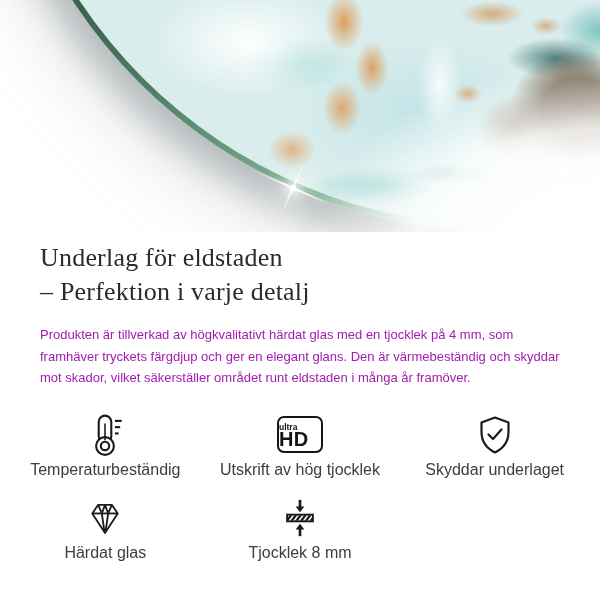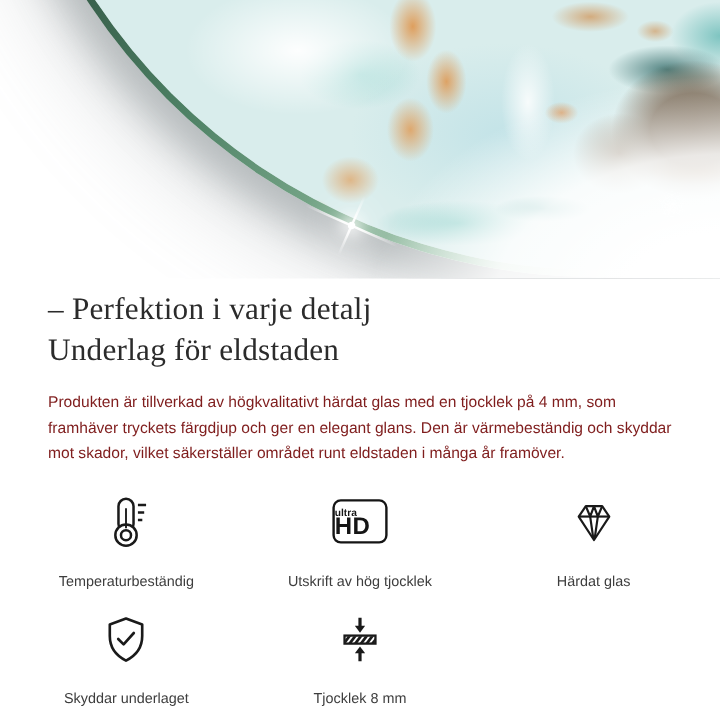--- a/index.html
+++ b/index.html
@@ -94,34 +94,34 @@
     font-weight: 400;
     font-size: 26px;
     line-height: 34px;
     letter-spacing: .2px;
     color: #2b2b2b;
   }
   .description {
     margin: 15px 0 0;
     font-size: 13px;
     line-height: 21.5px;
-    color: #7f1d1d;
+    color: #a21caf;
     max-width: 540px;
   }
 
   
   .features {
     margin: 23px -32px 0;
     display: grid;
     grid-template-columns: repeat(3, 1fr);
     row-gap: 19px;
   }
   .feature { display: flex; flex-direction: column; align-items: center; }
   .icon-box { height: 46px; display: flex; align-items: center; justify-content: center; }
-  .feature-label { margin-top: 20px; font-size: 12px; line-height: 13px; color: #3d3d3d; }
+  .feature-label { margin-top: 5px; font-size: 16px; line-height: 13px; color: #3d3d3d; }
   .feature svg { display: block; stroke: #1a1a1a; fill: none; }
 
   .uhd-badge {
     width: 46px; height: 37px;
     border: 2.5px solid #151515;
     border-radius: 7px;
     display: flex; flex-direction: column;
     justify-content: center;
     color: #151515;
   }
@@ -147,22 +147,22 @@
     </div>
     <div class="sparkle sparkle-small">
       <div class="ray-h"></div>
         <div class="ray-v"></div>
         <div class="dot"></div>
     </div>
   </div>
 
   <div class="content">
     <h1 class="page-title">
+      <div>Underlag för eldstaden</div>
       <div>– Perfektion i varje detalj</div>
-      <div>Underlag för eldstaden</div>
     </h1>
     <p class="description">Produkten är tillverkad av högkvalitativt härdat glas med en tjocklek på 4 mm, som framhäver tryckets färgdjup och ger en elegant glans. Den är värmebeständig och skyddar mot skador, vilket säkerställer området runt eldstaden i många år framöver.</p>
 
     <div class="features">
 
       <div class="feature">
         <div class="icon-box">
           <svg width="46" height="46" viewBox="0 0 44 44" stroke-width="2">
             <rect x="16" y="3.5" width="12" height="26" rx="6" fill="#fff"></rect>
             <circle cx="22" cy="32.5" r="8.5" fill="#fff"></circle>
@@ -181,38 +181,38 @@
           <div class="uhd-badge">
             <div class="uhd-top">ultra</div>
             <div class="uhd-bottom">HD</div>
           </div>
         </div>
         <div class="feature-label">Utskrift av hög tjocklek</div>
       </div>
 
       <div class="feature">
         <div class="icon-box">
+          <svg width="44" height="44" viewBox="0 0 44 44" stroke-width="2.2" stroke-linejoin="round" stroke-linecap="round">
+            <path d="M22 4.5 L35.5 9.5 V19 C35.5 29 30 35.5 22 39.5 C14 35.5 8.5 29 8.5 19 V9.5 Z"></path>
+            <path d="M15.5 21.5 L20 26 L28.5 16.5"></path>
+          </svg>
+        </div>
+        <div class="feature-label">Skyddar underlaget</div>
+      </div>
+
+      <div class="feature">
+        <div class="icon-box">
           <svg width="40" height="40" viewBox="0 0 44 44" stroke-width="2" stroke-linejoin="round">
             <path d="M8 17 L14.5 7.5 H29.5 L36 17 L22 38.5 Z"></path>
             <path d="M8 17 H36"></path>
             <path d="M14.5 7.5 L18.5 17 L22 7.5 L25.5 17 L29.5 7.5"></path>
             <path d="M18.5 17 L21.3 36.5 M25.5 17 L22.7 36.5"></path>
           </svg>
         </div>
         <div class="feature-label">Härdat glas</div>
-      </div>
-
-      <div class="feature">
-        <div class="icon-box">
-          <svg width="44" height="44" viewBox="0 0 44 44" stroke-width="2.2" stroke-linejoin="round" stroke-linecap="round">
-            <path d="M22 4.5 L35.5 9.5 V19 C35.5 29 30 35.5 22 39.5 C14 35.5 8.5 29 8.5 19 V9.5 Z"></path>
-            <path d="M15.5 21.5 L20 26 L28.5 16.5"></path>
-          </svg>
-        </div>
-        <div class="feature-label">Skyddar underlaget</div>
       </div>
 
 
       <div class="feature">
         <div class="icon-box">
           <svg width="42" height="42" viewBox="0 0 44 44">
             <defs>
               <clipPath id="bar">
                   <rect x="9" y="19" width="26" height="6"></rect>
                 </clipPath>

